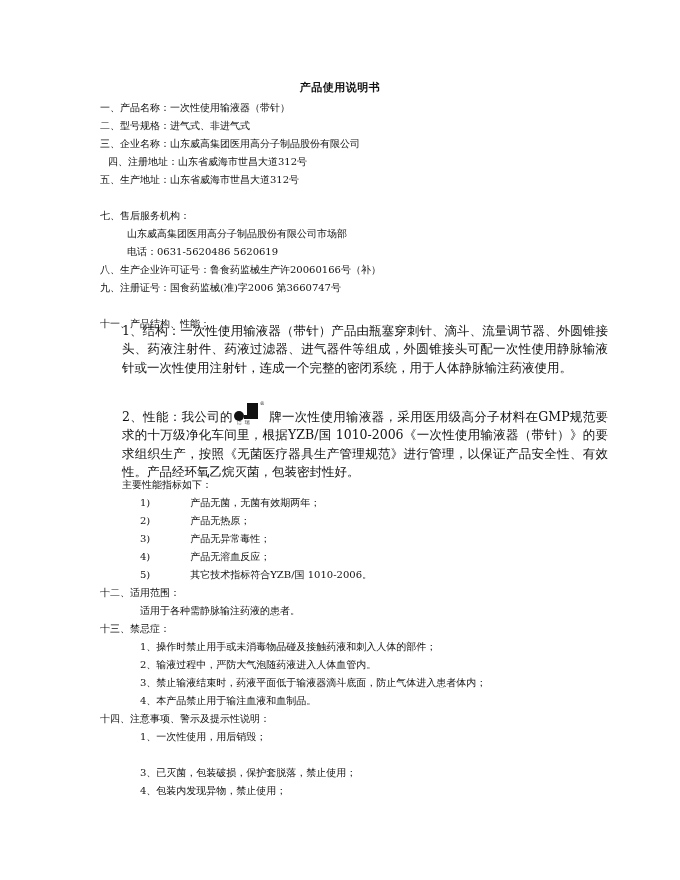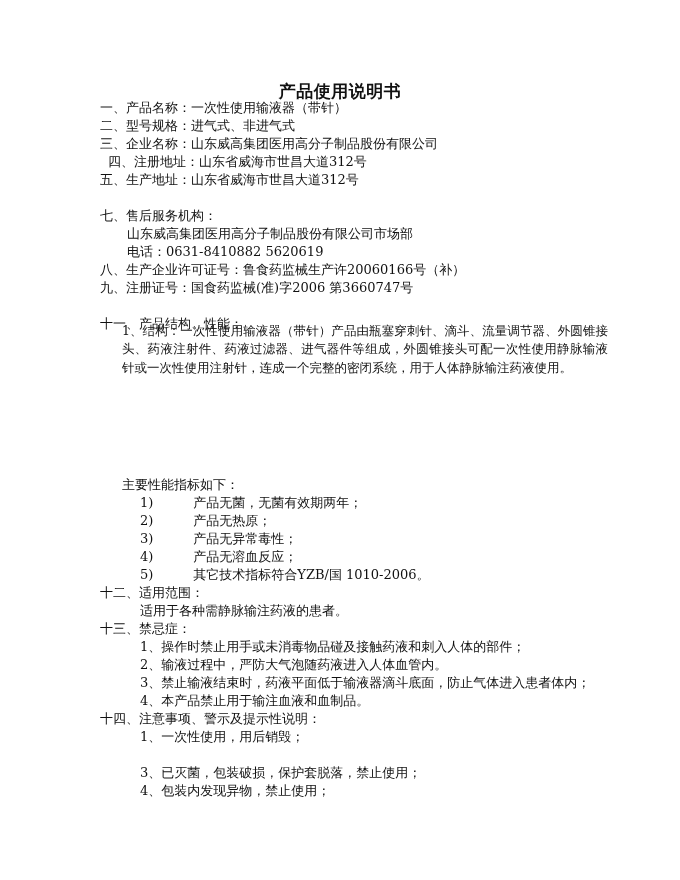--- a/index.html
+++ b/index.html
@@ -4,24 +4,24 @@
 <style>
   html, body { margin: 0; padding: 0; background: #ffffff; }
   body {
     width: 680px; height: 880px; position: relative; overflow: hidden;
     font-family: "DejaVu Serif", "Liberation Serif", serif;
     color: #111111;
   }
   .page { position: absolute; left: 0; top: 0; width: 680px; height: 880px; }
   .title {
     position: absolute; left: 0; width: 680px; top: 80px;
-    text-align: center; font-size: 17px; font-weight: bold; letter-spacing: 0.5px;
+    text-align: center; font-size: 11px; font-weight: bold; letter-spacing: 0.5px;
   }
   .line {
-    position: absolute; font-size: 13px; line-height: 18px; white-space: nowrap;
+    position: absolute; font-size: 10px; line-height: 18px; white-space: nowrap;
   }
   .para {
     position: absolute; font-size: 12.5px; line-height: 18.3px;
     width: 486px; text-align: justify; text-align-last: left;
   }
   .gap { display: inline-block; width: 44px; }
   .numgap { display: inline-block; width: 40px; }
   .logo {
     display: inline-block; position: relative; width: 34px; height: 22px;
     vertical-align: -4px; margin: 0 2px 0 0;
@@ -51,27 +51,30 @@
 
   <div class="title">产品使用说明书</div>
 
   <div class="line" style="left:100px;top:99px">一、产品名称：一次性使用输液器（带针）</div>
   <div class="line" style="left:100px;top:117px">二、型号规格：进气式、非进气式</div>
   <div class="line" style="left:100px;top:135px">三、企业名称：山东威高集团医用高分子制品股份有限公司</div>
   <div class="line" style="left:108px;top:153px">四、注册地址：山东省威海市世昌大道312号</div>
   <div class="line" style="left:100px;top:171px">五、生产地址：山东省威海市世昌大道312号</div>
   <div class="line" style="left:100px;top:207px">七、售后服务机构：</div>
   <div class="line" style="left:127px;top:225px">山东威高集团医用高分子制品股份有限公司市场部</div>
-  <div class="line" style="left:127px;top:243px">电话：0631-8410882 5620619</div>
+  <div class="line" style="left:127px;top:243px">电话：0631-5620486 5620619</div>
   <div class="line" style="left:100px;top:261px">八、生产企业许可证号：鲁食药监械生产许20060166号（补）</div>
   <div class="line" style="left:100px;top:279px">九、注册证号：国食药监械(准)字2006 第3660747号</div>
   <div class="line" style="left:100px;top:315px">十一、产品结构、性能：</div>
 
   <div class="para" style="left:122px;top:322px;text-indent:0">1、结构：一次性使用输液器（带针）产品由瓶塞穿刺针、滴斗、流量调节器、外圆锥接头、药液注射件、药液过滤器、进气器件等组成，外圆锥接头可配一次性使用静脉输液针或一次性使用注射针，连成一个完整的密闭系统，用于人体静脉输注药液使用。</div>
 
+  <div class="para" style="left:122px;top:403px">
+    <span>2、性能：我公司的</span><span class="logo"><span class="dot"></span><span class="bar"></span><span class="reg">®</span><span class="sub">洁瑞</span></span><span>牌一次性使用输液器，采用医用级高分子材料在GMP规范要求的十万级净化车间里，根据YZB/国 1010-2006《一次性使用输液器（带针）》的要求组织生产，按照《无菌医疗器具生产管理规范》进行管理，以保证产品安全性、有效性。产品经环氧乙烷灭菌，包装密封性好。</span>
+  </div>
 
   <div class="line" style="left:122px;top:476px">主要性能指标如下：</div>
 
   <div class="line" style="left:140px;top:494px"><span>1)</span><span class="numgap"></span><span>产品无菌，无菌有效期两年；</span></div>
   <div class="line" style="left:140px;top:512px"><span>2)</span><span class="numgap"></span><span>产品无热原；</span></div>
   <div class="line" style="left:140px;top:530px"><span>3)</span><span class="numgap"></span><span>产品无异常毒性；</span></div>
   <div class="line" style="left:140px;top:548px"><span>4)</span><span class="numgap"></span><span>产品无溶血反应；</span></div>
   <div class="line" style="left:140px;top:566px"><span>5)</span><span class="numgap"></span><span>其它技术指标符合YZB/国 1010-2006。</span></div>
 
   <div class="line" style="left:100px;top:584px">十二、适用范围：</div>

